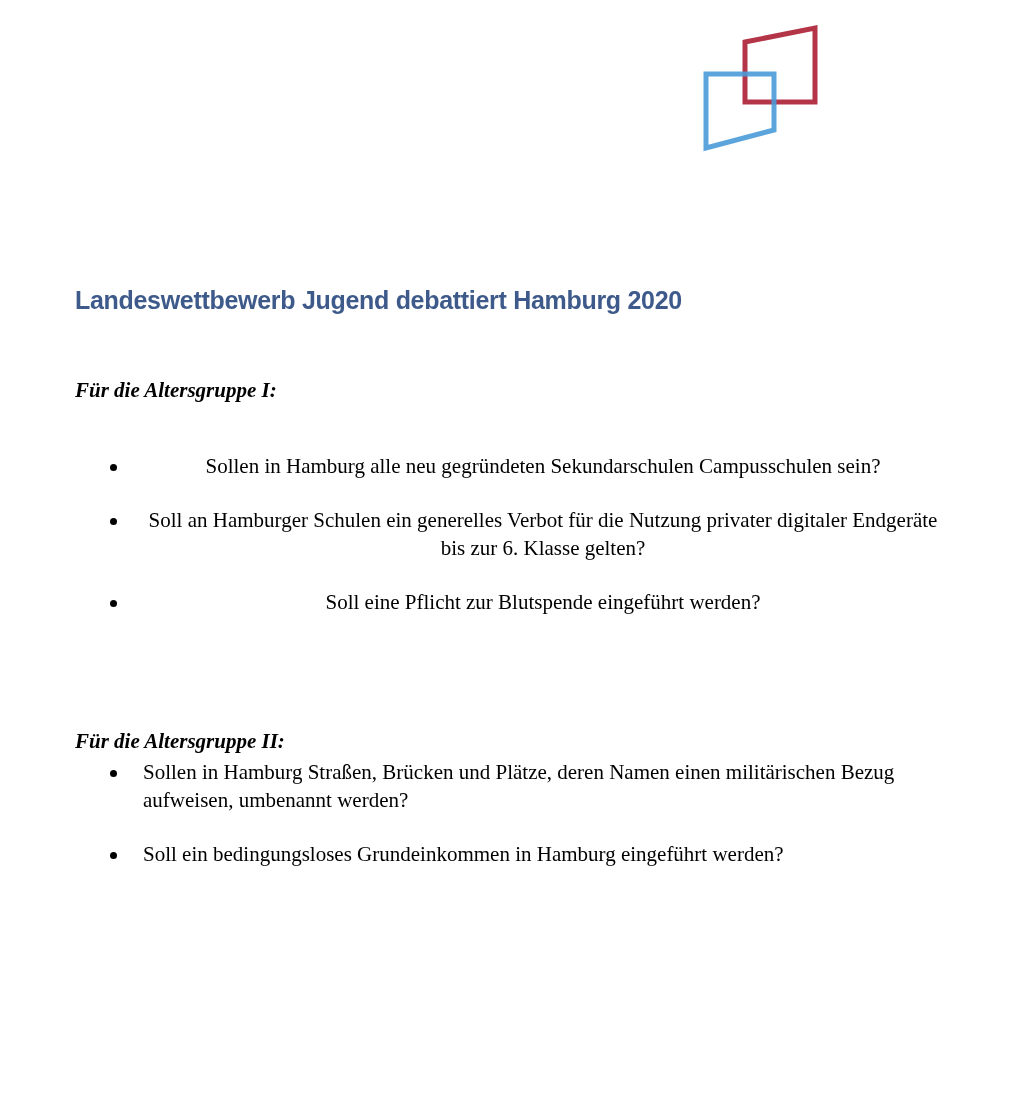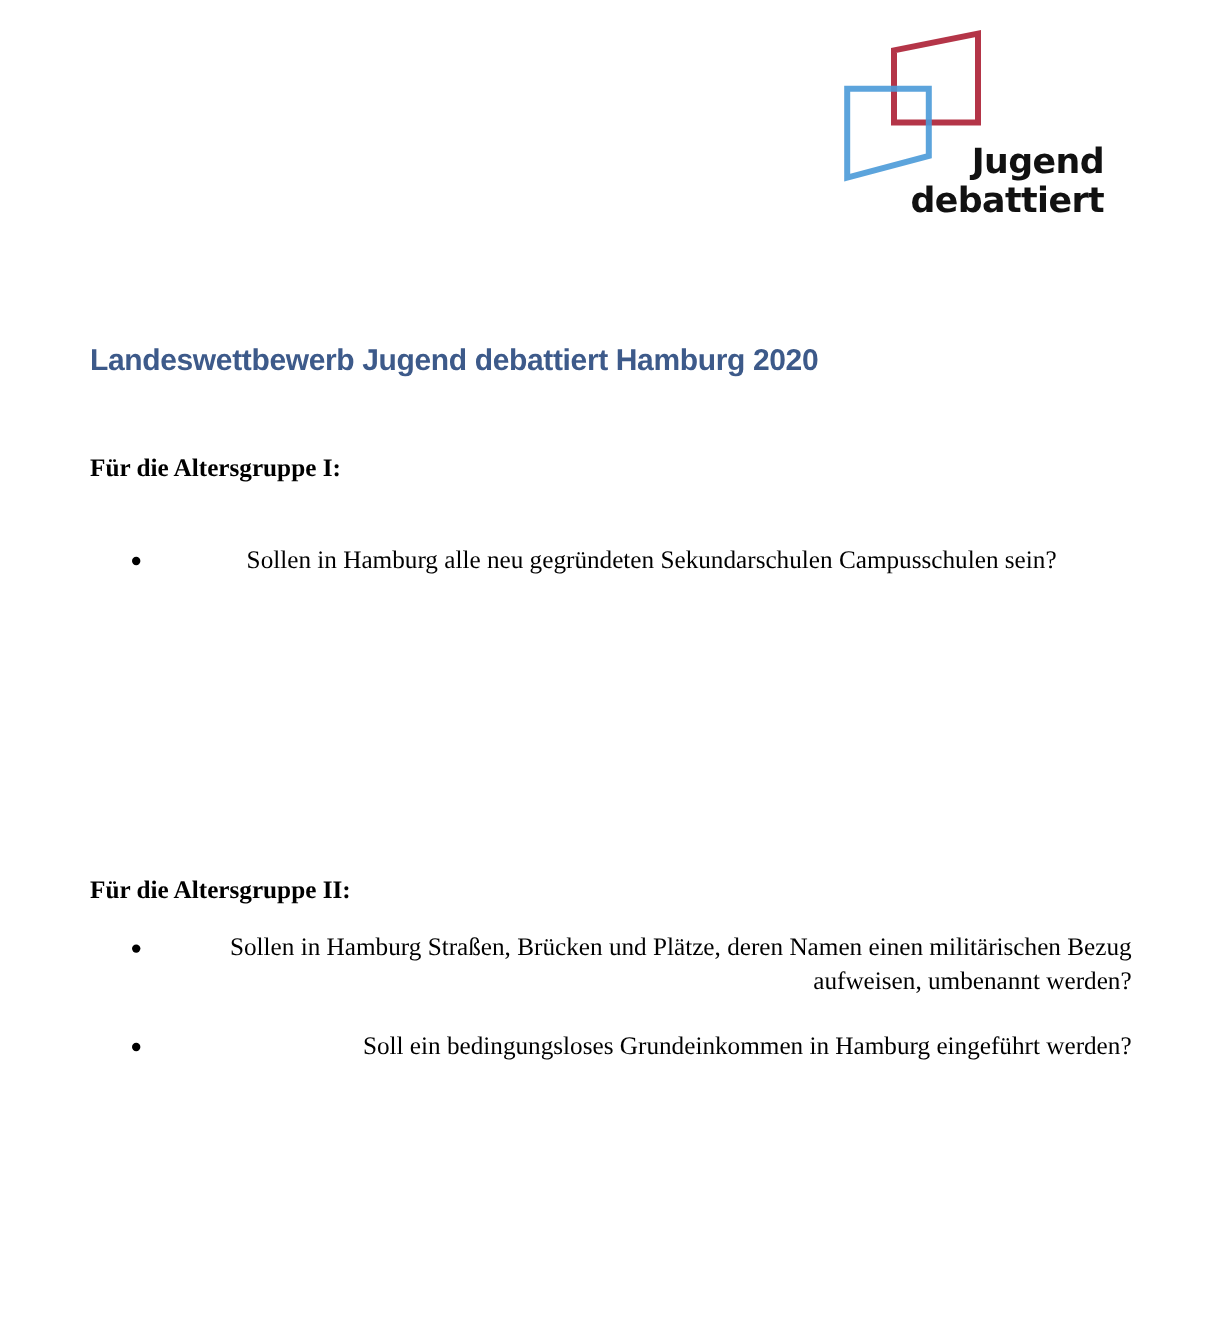--- a/index.html
+++ b/index.html
@@ -4,44 +4,42 @@
 <style>
   html, body { margin: 0; padding: 0; background: #ffffff; }
   body { width: 1025px; height: 1098px; position: relative; overflow: hidden; }
   .logo { position: absolute; left: 690px; top: 20px; width: 240px; height: 170px; }
   .logo svg { position: absolute; left: 0; top: 0; }
   .logo-text { position: absolute; right: 10px; top: 98px; text-align: right;
     font-family: "DejaVu Sans", sans-serif; font-weight: bold; font-size: 29px; line-height: 33px; color: #111; letter-spacing: -0.5px; }
   .title { position: absolute; left: 75px; top: 286px;
     font-family: "Liberation Sans", sans-serif; font-weight: bold; font-size: 25px; color: #3d5a8a; letter-spacing: -0.3px; }
   .section-heading { position: absolute; left: 75px;
-    font-family: "Liberation Serif", serif; font-weight: bold; font-size: 21px; color: #000; }
+    font-family: "Liberation Serif", serif; font-weight: bold; font-size: 21px; color: #000; font-style: italic; }
   .bullet-list { position: absolute; left: 0; width: 1025px; list-style: none; margin: 0; padding: 0; }
   .bullet-item { position: relative; padding-left: 143px; width: 800px;
     font-family: "Liberation Serif", serif; font-size: 21px; line-height: 28px; color: #000; margin-bottom: 26px; }
   .bullet-dot { position: absolute; left: 110px; top: 12px; width: 7px; height: 7px; border-radius: 50%; background: #000; }
 </style>
 </head>
 <body>
 
 <div class="logo">
   <svg width="240" height="170" viewBox="0 0 240 170">
     <polygon points="55,22 125,8 125,82 55,82" fill="none" stroke="#b02a3e" stroke-width="5" stroke-opacity="0.95"></polygon>
     <polygon points="16,54 84,54 84,110 16,128" fill="none" stroke="#4a9ad8" stroke-width="5" stroke-opacity="0.9"></polygon>
   </svg>
-  <div class="logo-text">
-    <div>Jugend</div>
-    <div>debattiert</div>
-  </div>
 </div>
 
 <div class="title">Landeswettbewerb Jugend debattiert Hamburg 2020</div>
 
 <div class="section-heading" style="top:378px;">Für die Altersgruppe I:</div>
 <ul class="bullet-list" style="top:452px;text-align:center;">
   <li class="bullet-item"><span class="bullet-dot"></span><span>Sollen in Hamburg alle neu gegründeten Sekundarschulen Campusschulen sein?</span></li>
+  <li class="bullet-item"><span class="bullet-dot"></span><span>Soll an Hamburger Schulen ein generelles Verbot für die Nutzung privater digitaler Endgeräte bis zur 6. Klasse gelten?</span></li>
+  <li class="bullet-item"><span class="bullet-dot"></span><span>Soll eine Pflicht zur Blutspende eingeführt werden?</span></li>
 </ul>
 
 <div class="section-heading" style="top:706px;margin-top:23px;">Für die Altersgruppe II:</div>
-<ul class="bullet-list" style="top:775px;text-align:right;">
+<ul class="bullet-list" style="top:758px;">
   <li class="bullet-item"><span class="bullet-dot"></span><span>Sollen in Hamburg Straßen, Brücken und Plätze, deren Namen einen militärischen Bezug aufweisen, umbenannt werden?</span></li>
   <li class="bullet-item"><span class="bullet-dot"></span><span>Soll ein bedingungsloses Grundeinkommen in Hamburg eingeführt werden?</span></li>
 </ul>
 
 </body></html>

